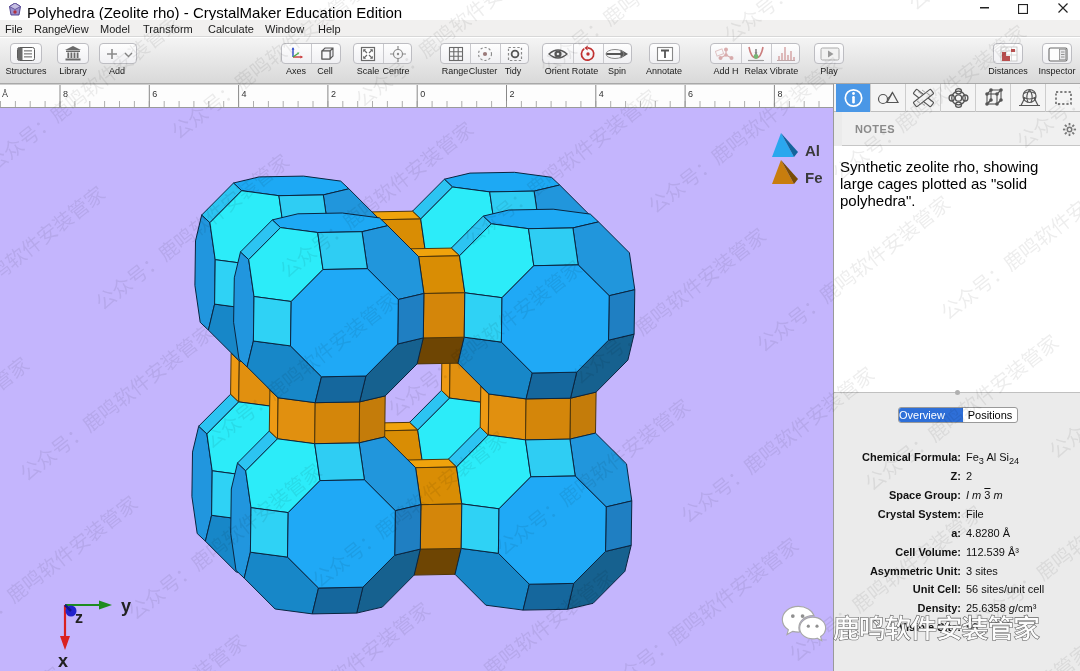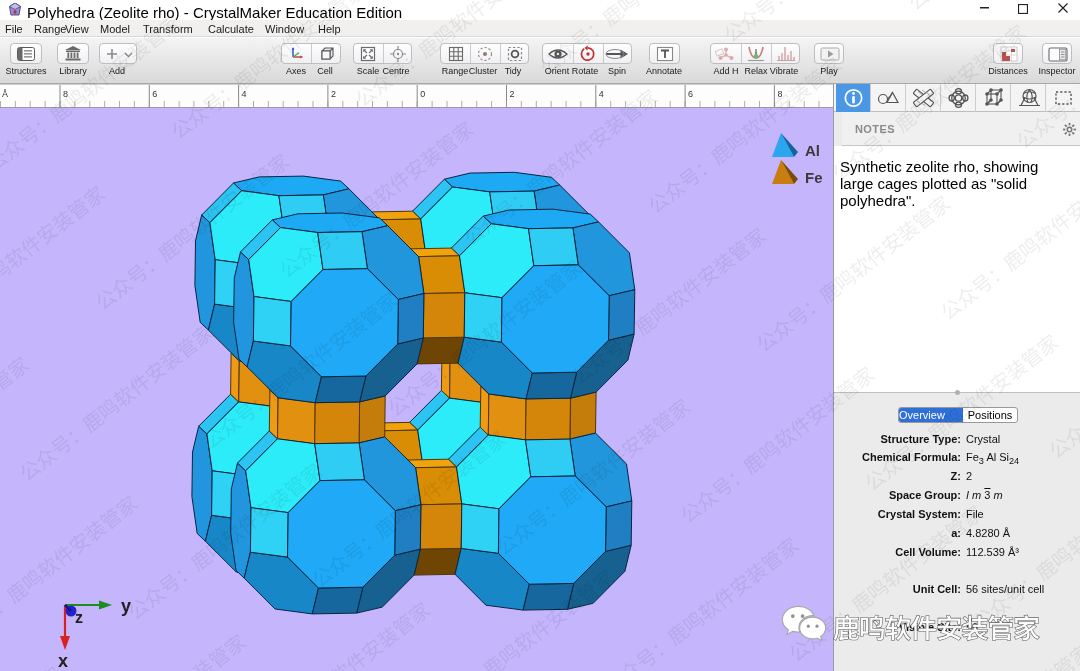--- a/index.html
+++ b/index.html
@@ -560,24 +560,20 @@
       </svg>
     </div>
     <div class="notesbody">
       <div style="position:absolute;left:6px;top:12px;width:238px;font-size:15px;line-height:17.2px;color:#000">Synthetic zeolite rho, showing<br>large cages plotted as "solid<br>polyhedra".</div>
     </div>
     <div class="props">
 <div style="position:absolute;left:64px;top:14px;width:120px;height:16px;border:1px solid #999;border-radius:3px;background:#fff;font-size:11px">
 <div style="position:absolute;left:0;top:0;width:64px;height:14px;background:#2e6fd8;border-radius:2px 0 0 2px;color:#fff;text-align:left;line-height:14px">Overview</div>
 <div style="position:absolute;left:64px;top:0;width:54px;height:14px;color:#000;text-align:center;line-height:14px">Positions</div>
 </div>
-      <div class="prow" style="top:36.5px">
-        <span class="plab">Structure Type:</span>
-        <span class="pval">Crystal</span>
-      </div>
       <div class="prow" style="top:55.4px">
         <span class="plab">Chemical Formula:</span>
         <span class="pval">Fe<sub>3</sub> Al Si<sub>24</sub></span>
       </div>
       <div class="prow" style="top:74.2px">
         <span class="plab">Z:</span>
         <span class="pval">2</span>
       </div>
       <div class="prow" style="top:93.1px">
         <span class="plab">Space Group:</span>
@@ -588,23 +584,31 @@
         <span class="pval">File</span>
       </div>
       <div class="prow" style="top:130.8px">
         <span class="plab">a:</span>
         <span class="pval">4.8280 Å</span>
       </div>
       <div class="prow" style="top:149.6px">
         <span class="plab">Cell Volume:</span>
         <span class="pval">112.539 Å³</span>
       </div>
+      <div class="prow" style="top:168.5px">
+        <span class="plab">Asymmetric Unit:</span>
+        <span class="pval">3 sites</span>
+      </div>
       <div class="prow" style="top:187.3px">
         <span class="plab">Unit Cell:</span>
         <span class="pval">56 sites/unit cell</span>
+      </div>
+      <div class="prow" style="top:206.2px">
+        <span class="plab">Density:</span>
+        <span class="pval">25.6358 <i>g</i>/cm³</span>
       </div>
       <div class="prow" style="top:225.0px">
         <span class="plab">Visible Site:</span>
         <span class="pval">56</span>
       </div>
     </div>
     <div style="position:absolute;left:121px;top:306px;width:5px;height:5px;border-radius:50%;background:#b0b0b0"></div>
   </div>
 <svg width="0" height="0" style="position:absolute">
     <defs>

